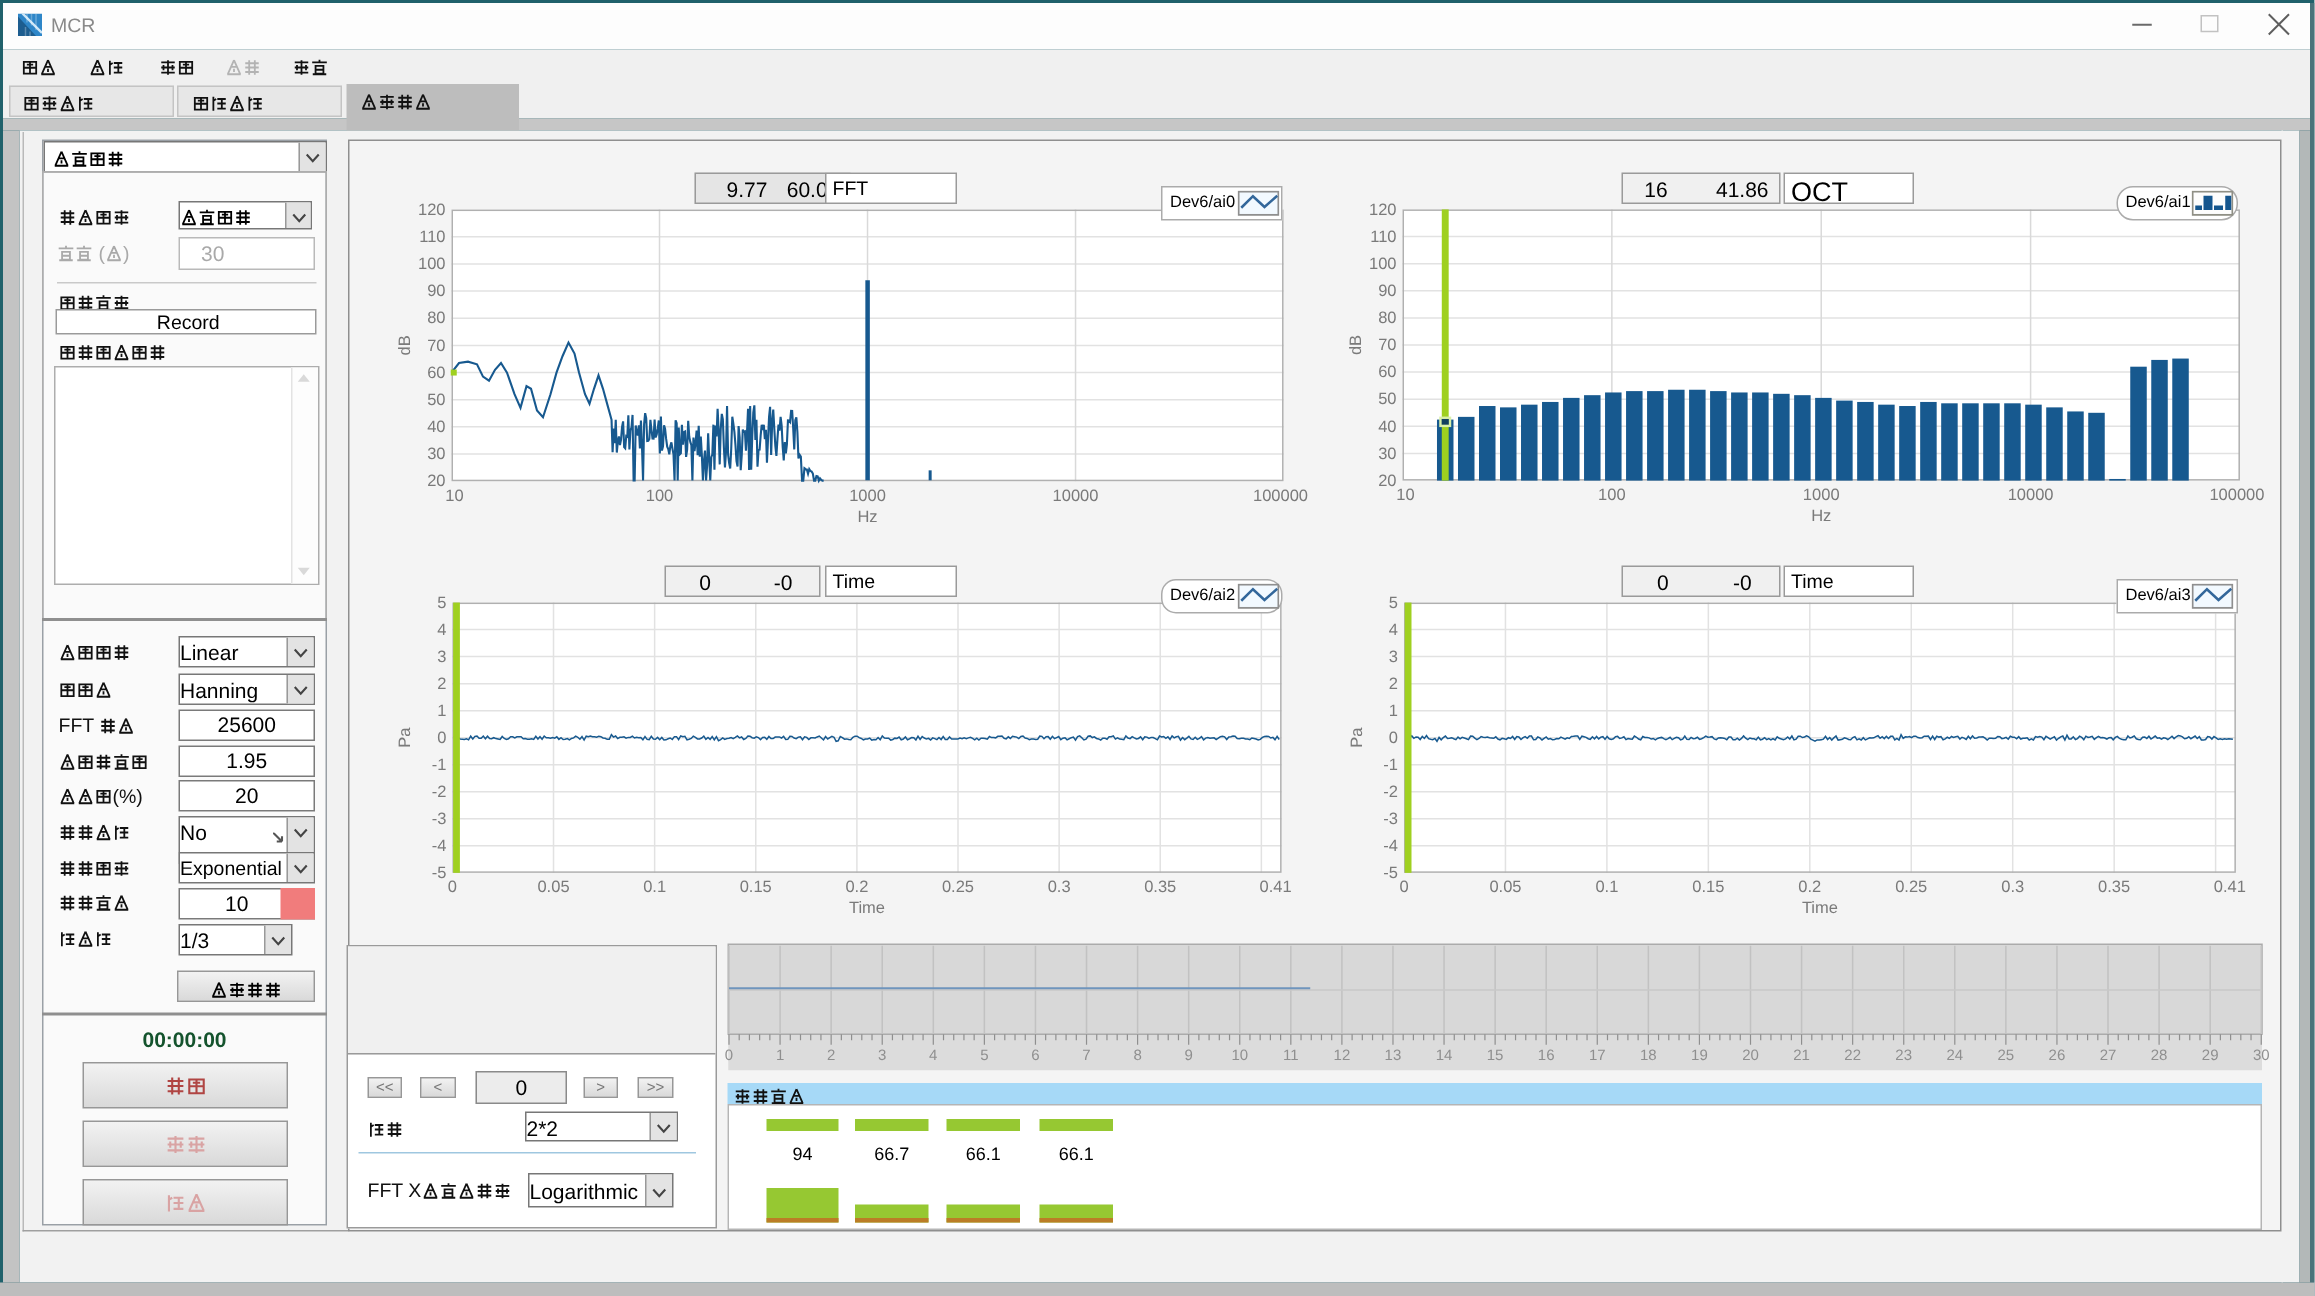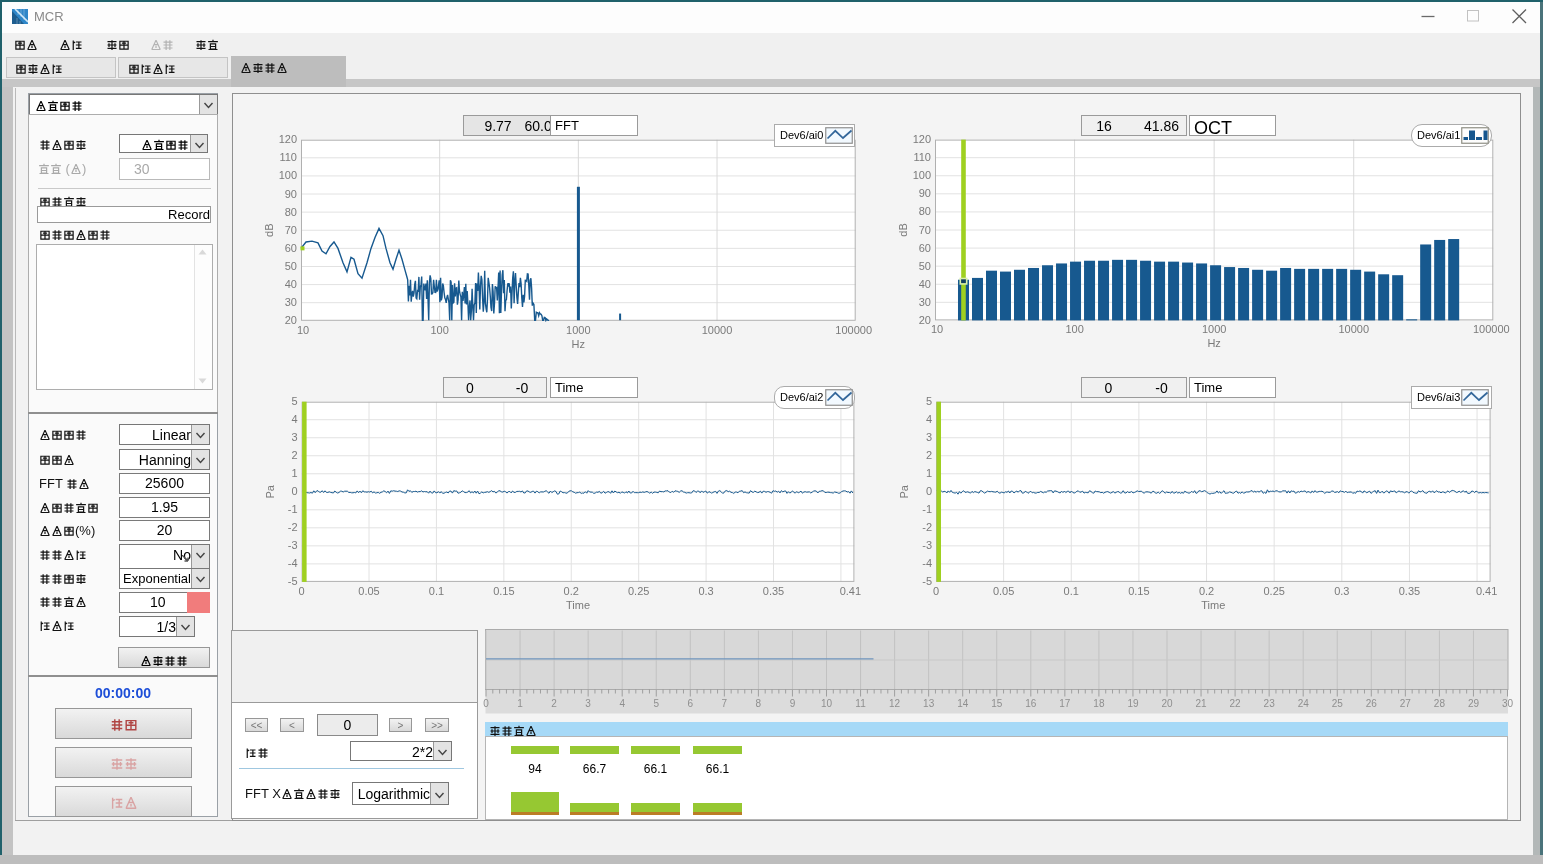--- a/index.html
+++ b/index.html
@@ -21,21 +21,21 @@
   #bottomstrip{left:0;top:855px;width:1543px;height:9px;background:#bdbdbd;}
   .tab{position:absolute;top:57px;height:21px;background:#e7e7e7;border:1px solid #c4c4c4;box-sizing:border-box;}
   .tab .cj{position:absolute;top:3px;font-size:13px;color:#111;}
   #tab3{top:56px;height:31px;background:#bdbdbd;border:none;}
   .menuitem{position:absolute;top:37px;font-size:13px;color:#111;}
   
   #lpanel{left:28px;top:93px;width:190px;height:724px;background:#fafafa;border:1px solid #9aa0a6;box-sizing:border-box;}
   .combo{position:absolute;background:#fff;border:1px solid #777;box-sizing:border-box;font-size:14px;color:#000;}
   .combo .arr{position:absolute;right:0;top:0;bottom:0;width:17px;background:#e3e3e3;border-left:1px solid #999;}
   .combo .arr svg{position:absolute;left:3px;top:5px;}
-  .cvaltext{position:absolute;left:0;right:18px;top:2px;text-align:right;}
+  .cvaltext{position:absolute;left:0;right:18px;top:2px;text-align:left;}
   .inputbox{position:absolute;background:#fff;border:1px solid #7a7a7a;box-sizing:border-box;font-size:14px;color:#000;text-align:center;}
   .lab{position:absolute;font-size:13px;color:#111;}
   .glab{position:absolute;font-size:13px;color:#a9a9a9;}
   .btn{position:absolute;background:linear-gradient(#f2f2f2,#d9d9d9);border:1px solid #979797;box-sizing:border-box;text-align:center;}
   
   #cpanel{left:232px;top:93px;width:1289px;height:728px;background:#f4f4f4;border:1px solid #8f8f8f;box-sizing:border-box;}
   .hbox{position:absolute;box-sizing:border-box;border:1px solid #9a9a9a;font-size:14px;}
   .legend{position:absolute;box-sizing:border-box;border:1px solid #ababab;background:#fff;font-size:11px;margin-top:10px;}
   svg text{font-family:"Liberation Sans",sans-serif;}
 </style>
@@ -185,21 +185,21 @@
   <div class="abs" style="left:38px;top:188px;width:173px;height:1px;background:#c9c9c9;"></div>
   <span class="lab cj" style="left:39px;top:194px;"><svg style="display:inline-block;vertical-align:-2px;" width="12" height="12" viewBox="0 0 16 16">
         <path d="M2.5 3H13.5V13.5H2.5Z M2.5 8.2H13.5 M8 3V13.5 M5.2 5.5H10.8" stroke="rgb(17, 17, 17)" stroke-width="1.6" fill="none"></path>
       </svg><svg style="display:inline-block;vertical-align:-2px;" width="12" height="12" viewBox="0 0 16 16">
         <path d="M2 4.2H14 M2 12H14 M5.5 1.5V14.5 M10.5 1.5V14.5 M2 8H14" stroke="rgb(17, 17, 17)" stroke-width="1.6" fill="none"></path>
       </svg><svg style="display:inline-block;vertical-align:-2px;" width="12" height="12" viewBox="0 0 16 16">
         <path d="M1.5 3.5H14.5 M4.5 6.5H11.5V13.5H4.5Z M4.5 10H11.5 M8 1V3.5 M2 14H14" stroke="rgb(17, 17, 17)" stroke-width="1.6" fill="none"></path>
       </svg><svg style="display:inline-block;vertical-align:-2px;" width="12" height="12" viewBox="0 0 16 16">
         <path d="M2 3.5H14 M2 8H14 M2 12.5H14 M8 1.5V14.5 M4 5.8V10.5 M12 5.8V10.5" stroke="rgb(17, 17, 17)" stroke-width="1.6" fill="none"></path>
       </svg></span>
-  <div class="inputbox" style="left:37px;top:206px;width:174px;height:17px;border-color:#9a9a9a;text-align:right;padding-left:3px;line-height:15px;font-size:13px;">Record</div>
+  <div class="inputbox" style="left:37px;top:206px;width:174px;height:17px;border-color:#9a9a9a;text-align:center;padding-left:3px;line-height:15px;font-size:13px;">Record</div>
   <span class="lab cj" style="left:39px;top:227px;"><svg style="display:inline-block;vertical-align:-2px;" width="12" height="12" viewBox="0 0 16 16">
         <path d="M2.5 3H13.5V13.5H2.5Z M2.5 8.2H13.5 M8 3V13.5 M5.2 5.5H10.8" stroke="rgb(17, 17, 17)" stroke-width="1.6" fill="none"></path>
       </svg><svg style="display:inline-block;vertical-align:-2px;" width="12" height="12" viewBox="0 0 16 16">
         <path d="M2 4.2H14 M2 12H14 M5.5 1.5V14.5 M10.5 1.5V14.5 M2 8H14" stroke="rgb(17, 17, 17)" stroke-width="1.6" fill="none"></path>
       </svg><svg style="display:inline-block;vertical-align:-2px;" width="12" height="12" viewBox="0 0 16 16">
         <path d="M2.5 3H13.5V13.5H2.5Z M2.5 8.2H13.5 M8 3V13.5 M5.2 5.5H10.8" stroke="rgb(17, 17, 17)" stroke-width="1.6" fill="none"></path>
       </svg><svg style="display:inline-block;vertical-align:-2px;" width="12" height="12" viewBox="0 0 16 16">
         <path d="M8 1.5 L2.5 13.8 M8 1.5 L13.5 13.8 M4.8 7.5 H11.2 M2 14 H14 M8 9V12" stroke="rgb(17, 17, 17)" stroke-width="1.6" fill="none"></path>
       </svg><svg style="display:inline-block;vertical-align:-2px;" width="12" height="12" viewBox="0 0 16 16">
         <path d="M2.5 3H13.5V13.5H2.5Z M2.5 8.2H13.5 M8 3V13.5 M5.2 5.5H10.8" stroke="rgb(17, 17, 17)" stroke-width="1.6" fill="none"></path>
@@ -346,21 +346,21 @@
         </svg><svg style="display:inline-block;vertical-align:-2px;" width="12" height="12" viewBox="0 0 16 16">
           <path d="M2 3.5H14 M2 8H14 M2 12.5H14 M8 1.5V14.5 M4 5.8V10.5 M12 5.8V10.5" stroke="rgb(0, 0, 0)" stroke-width="1.6" fill="none"></path>
         </svg><svg style="display:inline-block;vertical-align:-2px;" width="12" height="12" viewBox="0 0 16 16">
           <path d="M2 4.2H14 M2 12H14 M5.5 1.5V14.5 M10.5 1.5V14.5 M2 8H14" stroke="rgb(0, 0, 0)" stroke-width="1.6" fill="none"></path>
         </svg><svg style="display:inline-block;vertical-align:-2px;" width="12" height="12" viewBox="0 0 16 16">
           <path d="M2 4.2H14 M2 12H14 M5.5 1.5V14.5 M10.5 1.5V14.5 M2 8H14" stroke="rgb(0, 0, 0)" stroke-width="1.6" fill="none"></path>
         </svg></span>
   </div>
 
   <div class="abs" style="left:28px;top:675px;width:190px;height:2px;background:#8f8f8f;"></div>
-  <div class="abs" style="left:56px;top:685px;width:134px;text-align:center;font-size:14px;font-weight:bold;color:#1d4ed8;">00:00:00</div>
+  <div class="abs" style="left:56px;top:685px;width:134px;text-align:center;font-size:14px;font-weight:bold;color:#14532d;">00:00:00</div>
   <div class="btn" style="left:55px;top:708px;width:137px;height:31px;">
     <span class="cj" style="position:relative;top:7px;font-size:15px;color:#b04543;"><svg style="display:inline-block;vertical-align:-2px;" width="14" height="14" viewBox="0 0 16 16">
           <path d="M2 4.2H14 M2 12H14 M5.5 1.5V14.5 M10.5 1.5V14.5 M2 8H14" stroke="rgb(176, 69, 67)" stroke-width="1.6" fill="none"></path>
         </svg><svg style="display:inline-block;vertical-align:-2px;" width="14" height="14" viewBox="0 0 16 16">
           <path d="M2.5 3H13.5V13.5H2.5Z M2.5 8.2H13.5 M8 3V13.5 M5.2 5.5H10.8" stroke="rgb(176, 69, 67)" stroke-width="1.6" fill="none"></path>
         </svg></span>
   </div>
   <div class="btn" style="left:55px;top:747px;width:137px;height:31px;">
     <span class="cj" style="position:relative;top:7px;font-size:15px;color:#d9a3a3;"><svg style="display:inline-block;vertical-align:-2px;" width="14" height="14" viewBox="0 0 16 16">
           <path d="M2 3.5H14 M2 8H14 M2 12.5H14 M8 1.5V14.5 M4 5.8V10.5 M12 5.8V10.5" stroke="rgb(217, 163, 163)" stroke-width="1.6" fill="none"></path>

